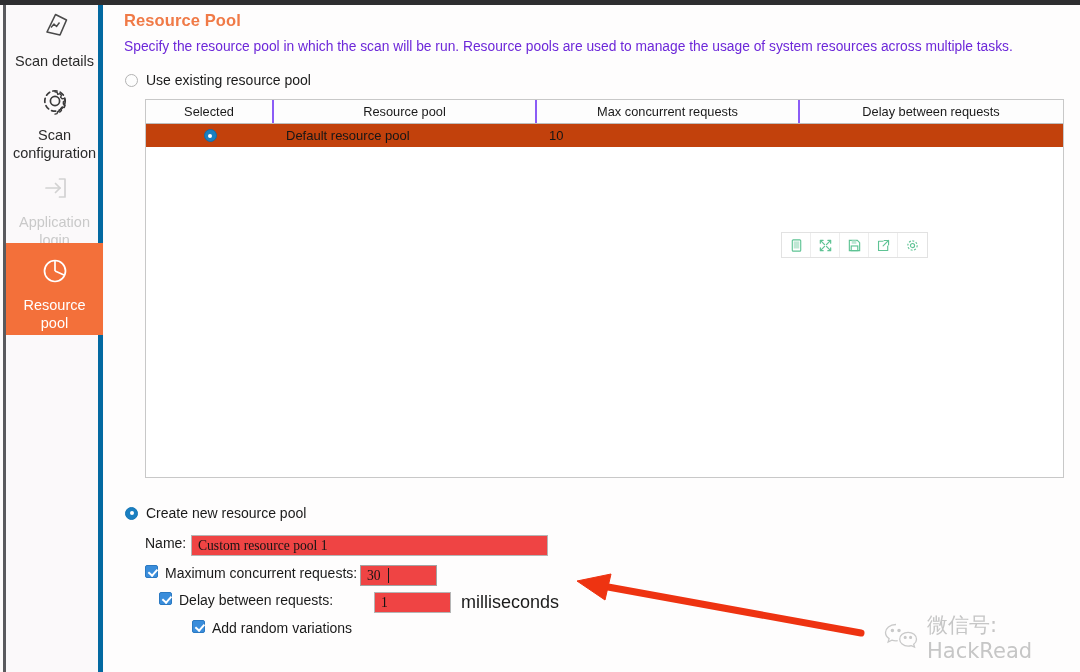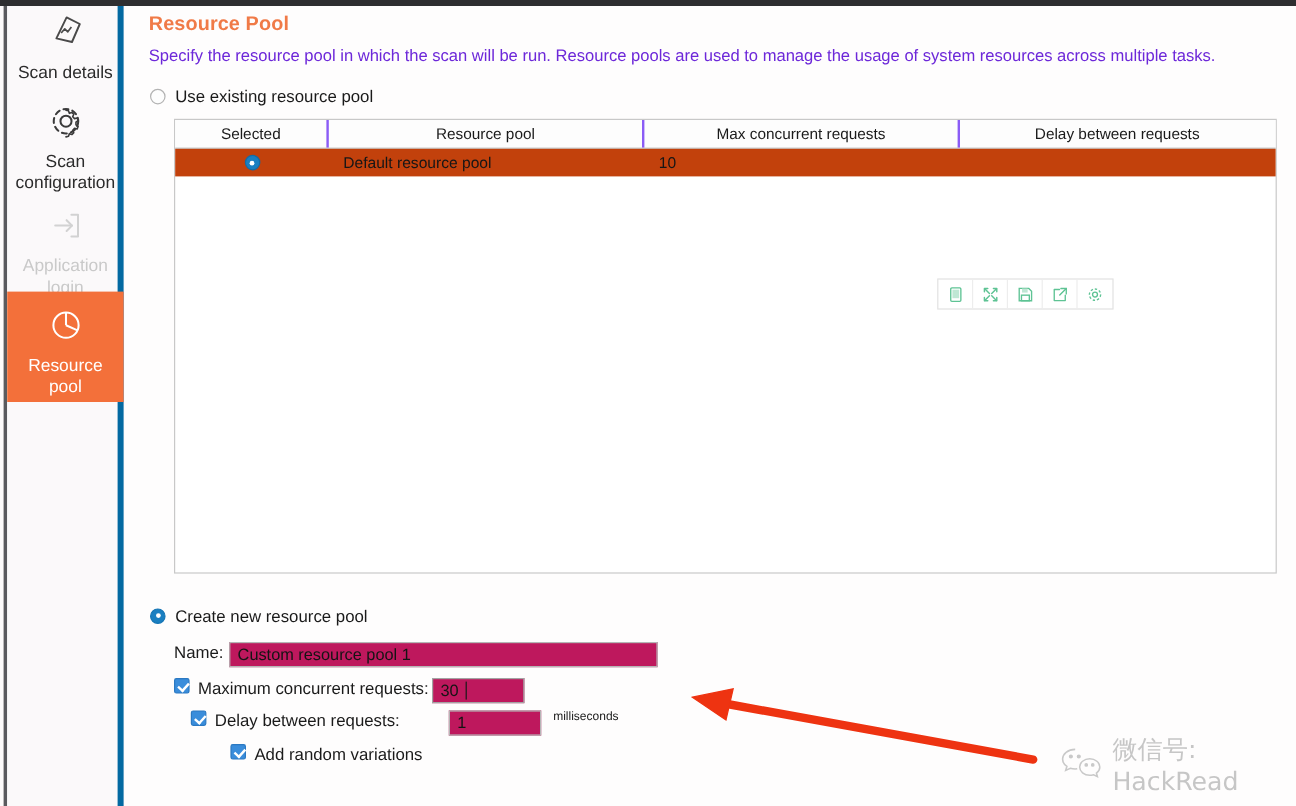--- a/index.html
+++ b/index.html
@@ -201,41 +201,41 @@
     content: "";
     position: absolute; left: 4px; top: 1px;
     width: 3.5px; height: 7px;
     border: solid #ffffff;
     border-width: 0 2px 2px 0;
     transform: rotate(42deg);
   }
 
   .text-input {
     border: 1px solid #b5b5b5;
-    background: #be185d;
-    font-family: Liberation Sans, sans-serif;
+    background: #ef4444;
+    font-family: Liberation Serif, serif;
     font-size: 13.6px;
     color: #141414;
     padding: 0 6px;
     height: 21px;
     line-height: 21px;
     outline: none;
   }
   #input-name { width: 357px; }
   #input-max {
     width: 77px; border: 1px solid #a3a3a3;
     position: relative;
   }
   #input-delay { width: 77px; }
   .input-wrap { position: relative; display: inline-block; }
   .caret {
     position: absolute; right: 48px; top: 3px;
     width: 1px; height: 15px; background: #1a1a1a;
   }
-  .units { margin-left: 10px; color: #1a1a1a; font-size: 10px; }
+  .units { margin-left: 10px; color: #1a1a1a; font-size: 18px; }
 
   
   .arrow-svg {
     position: absolute; left: 455px; top: 565px;
     pointer-events: none;
   }
 
   
   .watermark {
     position: absolute; left: 780px; top: 606px;

